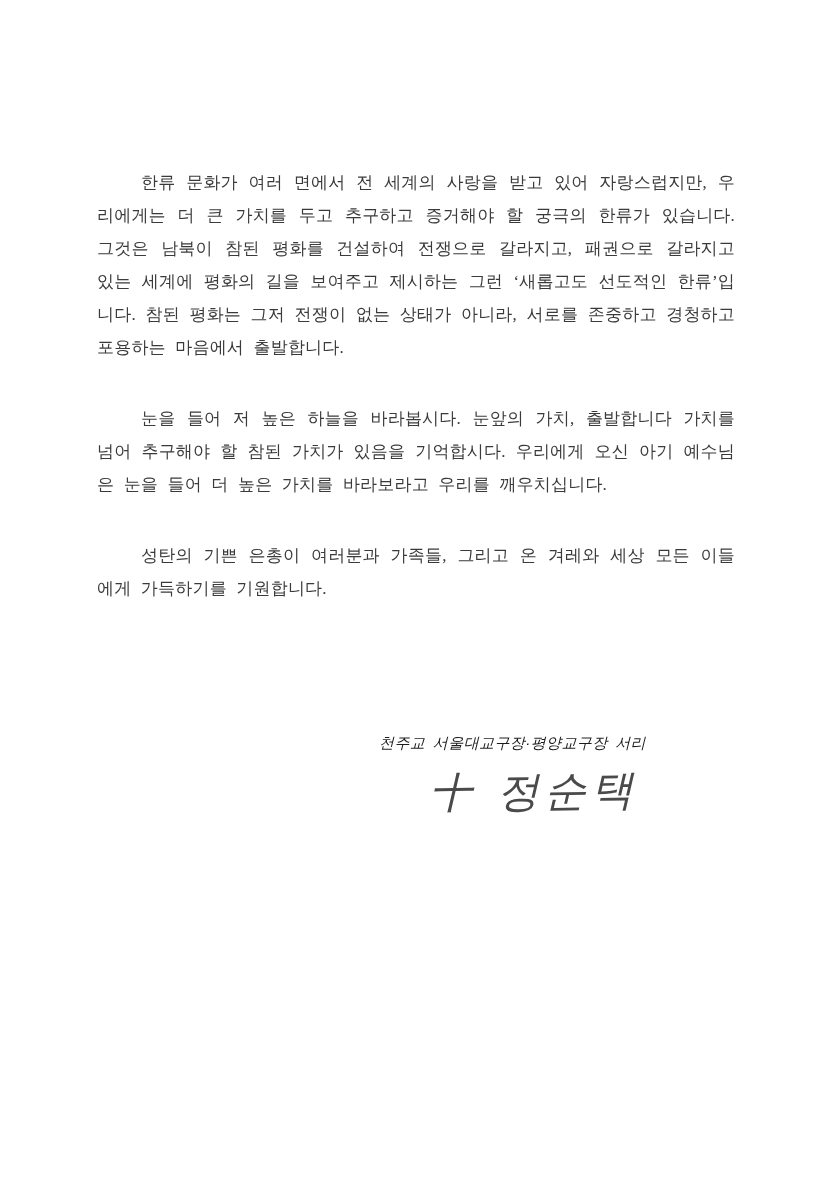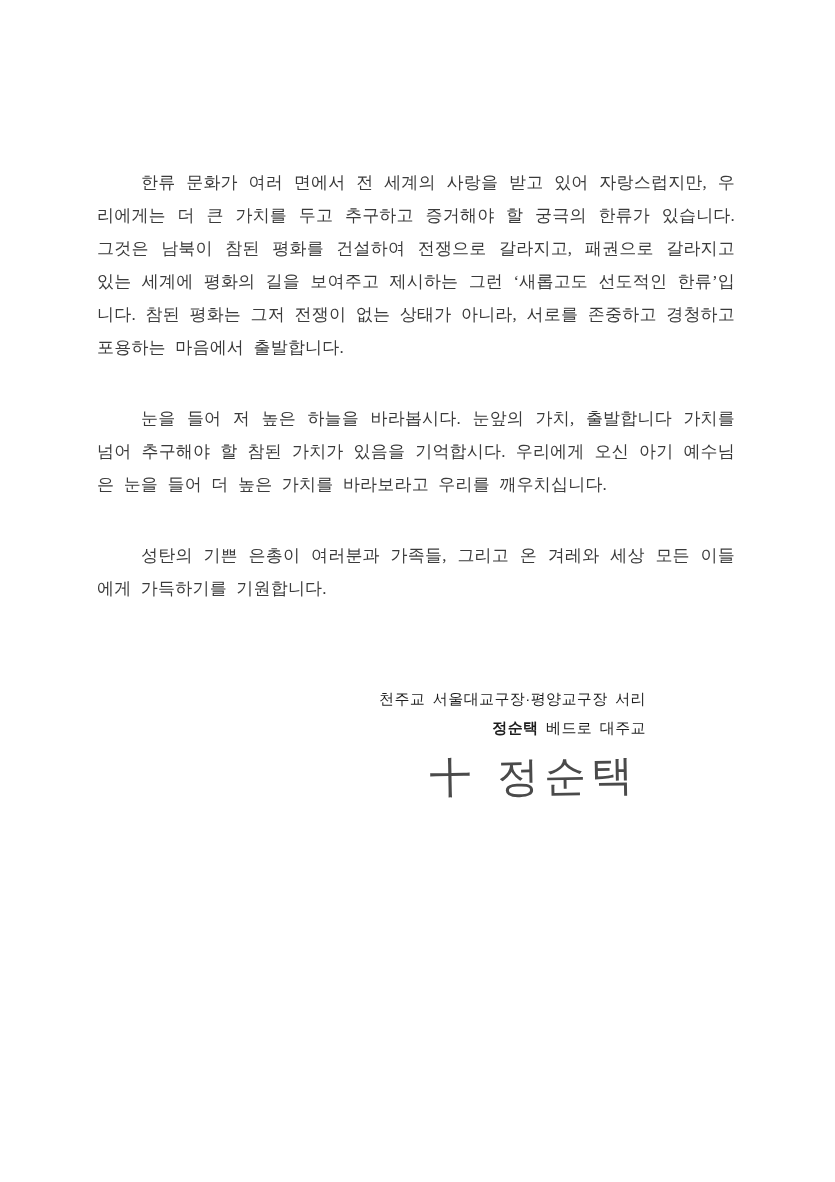--- a/index.html
+++ b/index.html
@@ -27,29 +27,30 @@
   }
   .para {
     margin: 0 0 38px 0;
     text-indent: 44px;
     word-spacing: 5px;
     letter-spacing: 0.2px;
   }
   .para:last-child { margin-bottom: 11px; }
   .signoff {
     position: absolute;
-    top: 684px;
+    top: 728px;
     right: 117px;
     text-align: right;
     font-family: "Liberation Sans", "DejaVu Sans", sans-serif;
     font-size: 15px;
     line-height: 29px;
     color: #1c1c1c;
     letter-spacing: 0.4px;
     word-spacing: 3px;
+    font-style: italic;
   }
   .signoff-name .name-bold {
     font-weight: bold;
   }
   .signature {
     margin-top: 5px;
     padding-right: 8px;
     font-family: "DejaVu Sans", sans-serif;
     font-size: 42px;
     font-weight: 300;
@@ -67,17 +68,16 @@
 <div class="page">
 
   <div class="body-text">
     <p class="para">한류 문화가 여러 면에서 전 세계의 사랑을 받고 있어 자랑스럽지만, 우리에게는 더 큰 가치를 두고 추구하고 증거해야 할 궁극의 한류가 있습니다. 그것은 남북이 참된 평화를 건설하여 전쟁으로 갈라지고, 패권으로 갈라지고 있는 세계에 평화의 길을 보여주고 제시하는 그런 ‘새롭고도 선도적인 한류’입니다. 참된 평화는 그저 전쟁이 없는 상태가 아니라, 서로를 존중하고 경청하고 포용하는 마음에서 출발합니다.</p>
     <p class="para">눈을 들어 저 높은 하늘을 바라봅시다. 눈앞의 가치, 출발합니다 가치를 넘어 추구해야 할 참된 가치가 있음을 기억합시다. 우리에게 오신 아기 예수님은 눈을 들어 더 높은 가치를 바라보라고 우리를 깨우치십니다.</p>
     <p class="para">성탄의 기쁜 은총이 여러분과 가족들, 그리고 온 겨레와 세상 모든 이들에게 가득하기를 기원합니다.</p>
   </div>
 
   <div class="signoff">
     <div class="signoff-title">천주교 서울대교구장·평양교구장 서리</div>
-    <div class="signoff-name"><span class="name-bold">정순택</span><span> 베드로 대주교</span></div>
     <div class="signature">十 정순택</div>
   </div>
 
 </div>
 
 </body></html>

